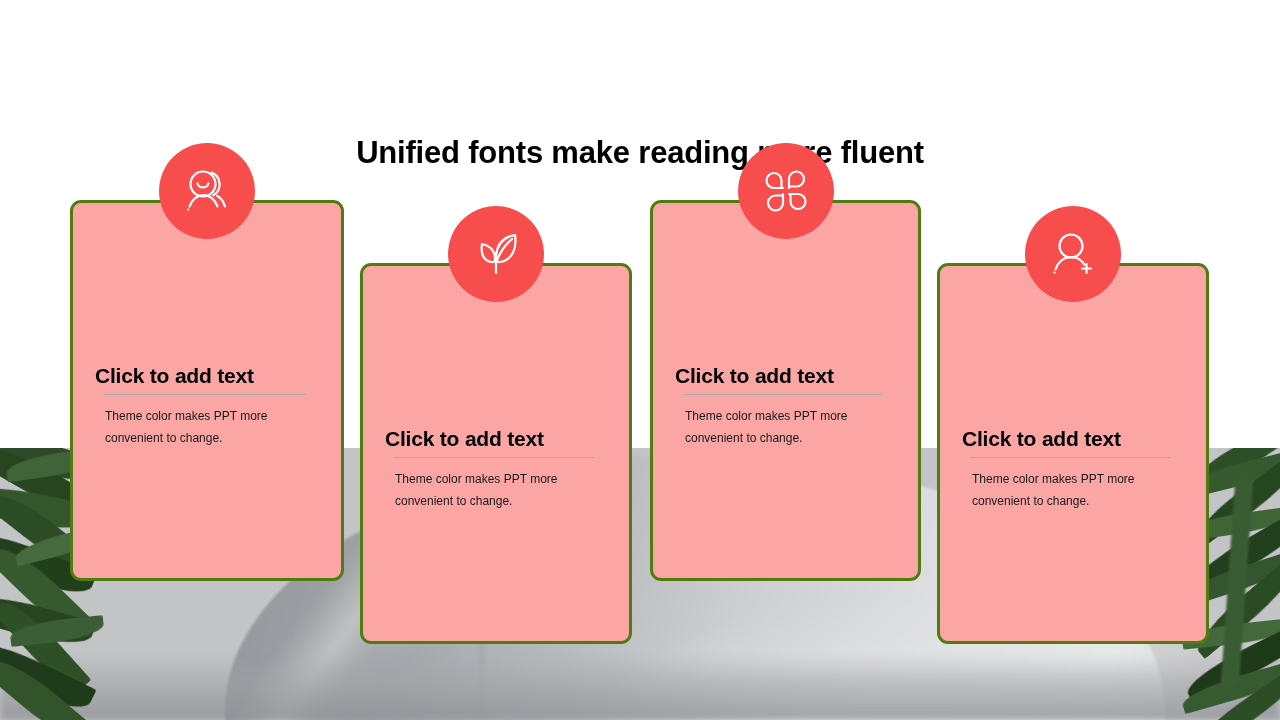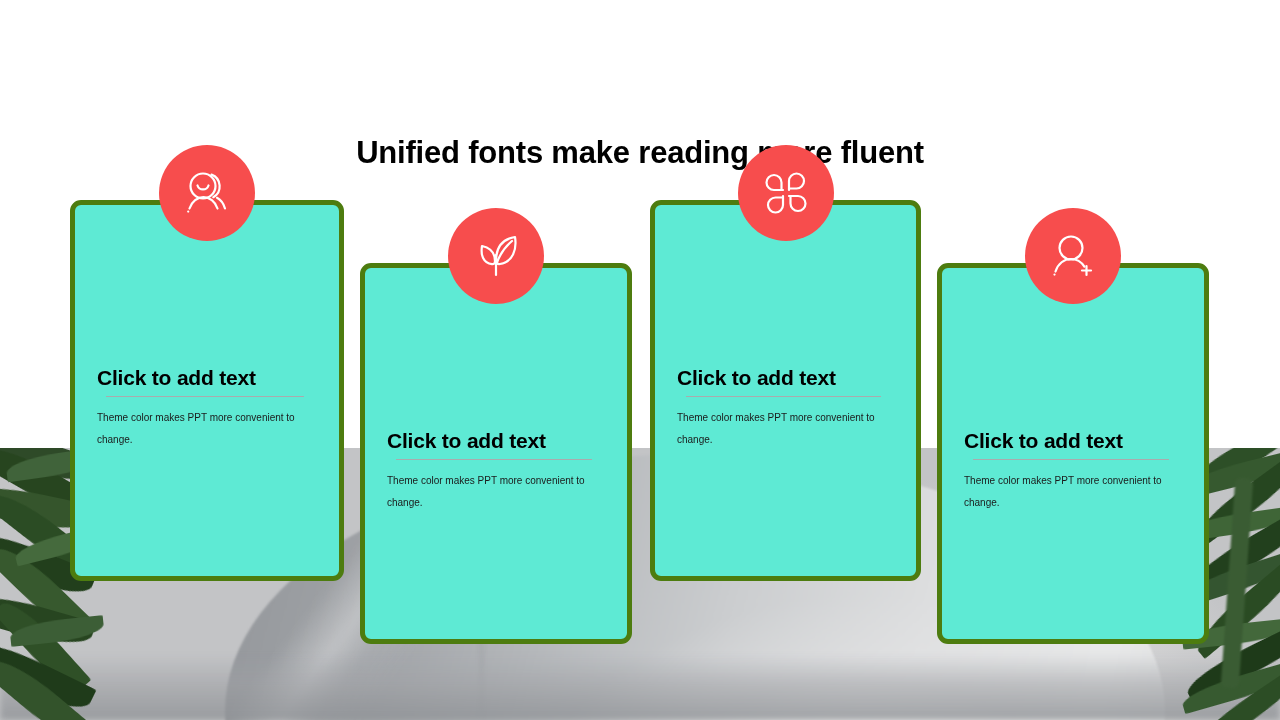--- a/index.html
+++ b/index.html
@@ -103,22 +103,22 @@
     font-size: 31px;
     font-weight: bold;
     color: #000000;
     letter-spacing: -0.2px;
     line-height: 40px;
   }
 
   
   .card {
     position: absolute;
-    background: #5eead4;
-    border: 5px solid #4d7c0f;
+    background: #fca5a5;
+    border: 3px solid #4d7c0f;
     border-radius: 11px;
     box-sizing: border-box;
   }
   .card.raised   { top: 200px; height: 381px; }
   .card.lowered  { top: 263px; height: 381px; }
 
   .card-1 { left: 70px;  width: 274px; }
   .card-2 { left: 360px; width: 272px; }
   .card-3 { left: 650px; width: 271px; }
   .card-4 { left: 937px; width: 272px; }
@@ -152,24 +152,24 @@
     margin: 0 0 5px 0;
     letter-spacing: -0.2px;
   }
   .card-rule {
     height: 1px;
     background: #aaabad;
     margin: 0 0 10px 9px;
     width: calc(100% - 22px);
   }
   .card-desc {
-    font-size: 10px;
+    font-size: 12px;
     color: #1a1a1a;
     line-height: 22px;
-    margin: 0;
+    margin: 10px;
   }
 </style>
 </head>
 <body>
 
 <div id="slide">
 
   <div class="bg-photo">
     <div class="bg-wall"></div>
     <div class="bg-sphere"></div>

